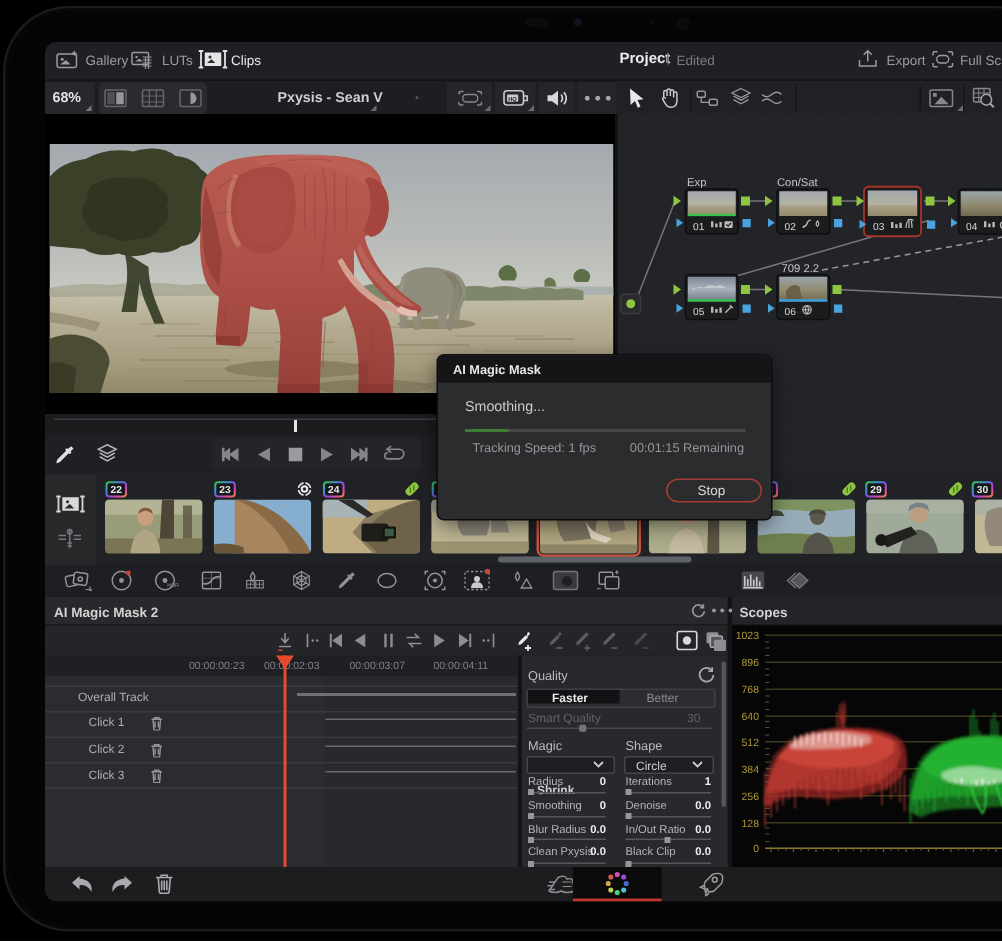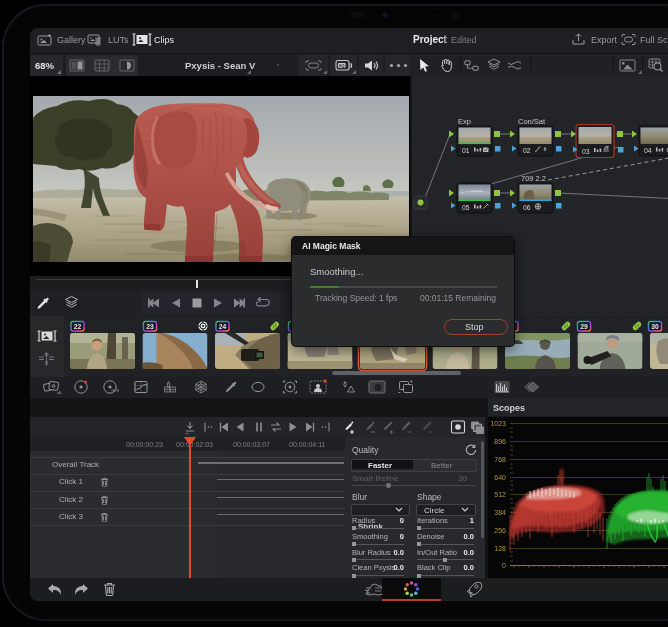--- a/index.html
+++ b/index.html
@@ -13,21 +13,21 @@
 #row2{position:absolute;left:0;top:25px;width:650px;height:23px;background:#1d1e21;border-top:1px solid #141416;box-sizing:border-box;}
 #viewer{position:absolute;left:0;top:48px;width:380px;height:228px;background:#000;}
 #nodepanel{position:absolute;left:382px;top:48px;width:268px;height:268px;background:#232428;overflow:hidden;}
 #scrubrow{position:absolute;left:0;top:248px;width:380px;height:14px;background:#1b1c1e;}
 #transport{position:absolute;left:0;top:262px;width:380px;height:26px;background:#1f2023;}
 #thumbstrip{position:absolute;left:0;top:288px;width:650px;height:61px;background:#212225;}
 #iconrow{position:absolute;left:0;top:349px;width:650px;height:21px;background:#1e1f22;}
 #hdrleft{position:absolute;left:0;top:370px;width:455px;height:19px;background:#28292c;border-bottom:1px solid #1a1a1c;box-sizing:border-box;}
 #hdrright{position:absolute;left:458px;top:370px;width:192px;height:19px;background:#232427;border-bottom:1px solid #1a1a1c;box-sizing:border-box;}
 #tlbar{position:absolute;left:0;top:389px;width:455px;height:20px;background:#242529;}
-#timeline{position:absolute;left:0;top:409px;width:315px;height:141px;background:#28292c;padding-left:16px;}
+#timeline{position:absolute;left:0;top:409px;width:315px;height:141px;background:#28292c;}
 #settings{position:absolute;left:318px;top:409px;width:137px;height:141px;background:#28292c;overflow:hidden;}
 #scopes{position:absolute;left:458px;top:389px;width:192px;height:161px;background:#050505;}
 #bottombar{position:absolute;left:0;top:550px;width:650px;height:23px;background:#1c1d1f;}
 </style></head>
 <body>
 <div id="root">
 <div id="device"></div>
 
 <div class="abs" style="left:350px;top:12px;width:16px;height:6px;border-radius:3px;background:#0b0b0d;"></div>
 <div class="abs" style="left:383px;top:13px;width:4px;height:4px;border-radius:50%;background:#10141f;box-shadow:0 0 2px #1b2a4a;"></div>
@@ -627,20 +627,32 @@
               <path d="M-5.5 4 v-7 M-3.5 4 v-5 M-1.5 4 v-8 M0.5 4 v-4.5 M2.5 4 v-6.5 M4.5 4 v-3.5" stroke="#c9c9cb" stroke-width="1.1"></path>
               <path d="M-6.5 4.8 h13" stroke="#c9c9cb" stroke-width="1"></path>
             </g>
     <g transform="translate(503,10)">
               <path d="M0 -5 L5.5 0 L0 5 L-5.5 0 Z" fill="#55565a" stroke="#737377"></path>
               <path d="M-2.5 -5 L-8 0 L-2.5 5 M-5 -5 L-10.5 0 L-5 5" stroke="#737377" stroke-width="1" transform="translate(2.5,0)"></path>
             </g>
   </g>
 </svg>
 </div>
+<div id="hdrleft">
+        <span style="color:#d2d2d3;font-size:9px;font-weight:bold;position:absolute;left:6px;top:5px;">AI Magic Mask 2</span>
+<svg style="position:absolute;left:430px;top:4px;" width="11" height="11" viewBox="0 0 11 11">
+          <path d="M8.8 2.8 A3.9 3.9 0 1 0 9.6 5.4" fill="none" stroke="#98989c" stroke-width="1.1"></path>
+          <path d="M8.9 0.8 v2.3 h-2.3" fill="none" stroke="#98989c" stroke-width="1.1"></path>
+        </svg>
+<svg style="position:absolute;left:444px;top:7px;" width="15" height="4" viewBox="0 0 15 4">
+          <circle cx="2" cy="2" r="1.3" fill="#98989c"></circle>
+          <circle cx="7.5" cy="2" r="1.3" fill="#98989c"></circle>
+          <circle cx="13" cy="2" r="1.3" fill="#98989c"></circle>
+        </svg>
+      </div>
 <div id="hdrright">
         <span style="color:#d2d2d3;font-size:9px;font-weight:bold;position:absolute;left:5px;top:5px;">Scopes</span>
       </div>
 <div id="tlbar">
 <svg class="abs" style="left:0;top:0;" width="455" height="20" viewBox="0 0 455 20">
   <g stroke="#8e8e92" fill="none" stroke-width="1.1">
     <g transform="translate(160,10)">
               <path d="M0 -5 v6 M-2.5 -1.5 L0 1.5 L2.5 -1.5 M-4 4 h8"></path>
               <path d="M-4.5 6.5 h3" stroke="#c84438"></path>
             </g>
@@ -743,25 +755,25 @@
   <div class="abs" style="left:133px;top:4px;width:3px;height:97px;background:#55565a;border-radius:1.5px;"></div>
   <span class="abs" style="left:4px;top:8px;color:#bcbcbf;font-size:8.5px;">Quality</span>
   <svg class="abs" style="left:117px;top:7px;" width="12" height="12" viewBox="0 0 12 12">
           <path d="M9.8 3.2 A4.6 4.6 0 1 0 10.6 6" fill="none" stroke="#a8a8ac" stroke-width="1.2"></path>
           <path d="M9.8 0.8 v2.6 h-2.6" fill="none" stroke="#a8a8ac" stroke-width="1.2"></path>
         </svg>
   <div class="abs" style="left:3px;top:22px;width:124px;height:11px;border:1px solid #3f4044;background:#2c2d30;border-radius:2px;"></div>
   <div class="abs" style="left:4px;top:23px;width:61px;height:9px;background:#121214;"></div>
   <span class="abs" style="left:20px;top:23.5px;color:#e6e6e8;font-size:8px;font-weight:bold;">Faster</span>
   <span class="abs" style="left:83px;top:23.5px;color:#8b8b8f;font-size:8px;">Better</span>
-  <span class="abs" style="left:4px;top:37px;color:#636367;font-size:8px;">Smart Refine</span>
+  <span class="abs" style="left:4px;top:37px;color:#636367;font-size:8px;">Smart Quality</span>
   <span class="abs" style="left:110px;top:37px;color:#636367;font-size:8px;">30</span>
   <div class="abs" style="left:3px;top:47.7px;width:124px;height:1.4px;background:#47484c;"></div>
   <div class="abs" style="left:38px;top:46px;width:4.5px;height:4.5px;border-radius:50%;background:#737377;"></div>
-  <span class="abs" style="left:4px;top:55px;color:#bcbcbf;font-size:8.5px;">Blur</span>
+  <span class="abs" style="left:4px;top:55px;color:#bcbcbf;font-size:8.5px;">Magic</span>
   <span class="abs" style="left:69px;top:55px;color:#bcbcbf;font-size:8.5px;">Shape</span>
   <div class="abs" style="left:3px;top:67px;width:57px;height:10px;background:#1e1f22;border:1px solid #45464a;border-radius:2px;"></div>
   <span class="abs" style="left:10px;top:85px;color:#cfcfd2;font-size:8px;font-weight:bold;">Shrink</span>
   <svg class="abs" style="left:47px;top:70px;" width="8" height="5" viewBox="0 0 8 5">
           <path d="M1 1 L4 4 L7 1" fill="none" stroke="#cfcfd2" stroke-width="1.2"></path>
         </svg>
   <div class="abs" style="left:68px;top:67px;width:58px;height:10px;background:#1e1f22;border:1px solid #45464a;border-radius:2px;"></div>
   <span class="abs" style="left:76px;top:68.5px;color:#cfcfd2;font-size:8px;">Circle</span>
   <svg class="abs" style="left:113px;top:70px;" width="8" height="5" viewBox="0 0 8 5">
           <path d="M1 1 L4 4 L7 1" fill="none" stroke="#cfcfd2" stroke-width="1.2"></path>

